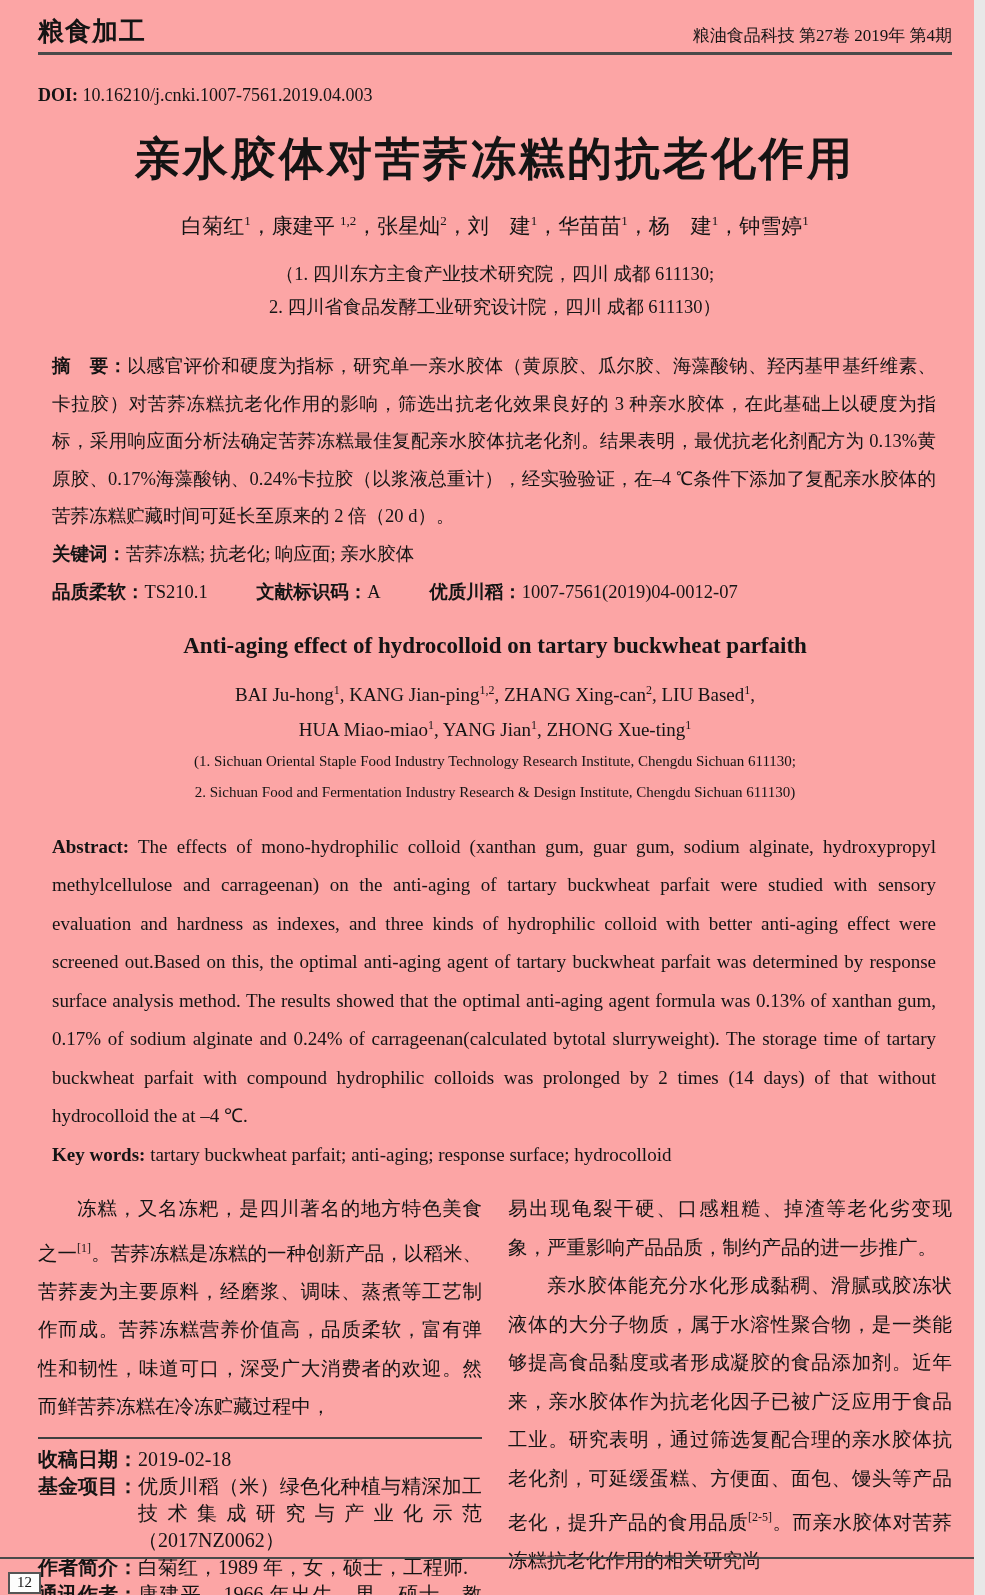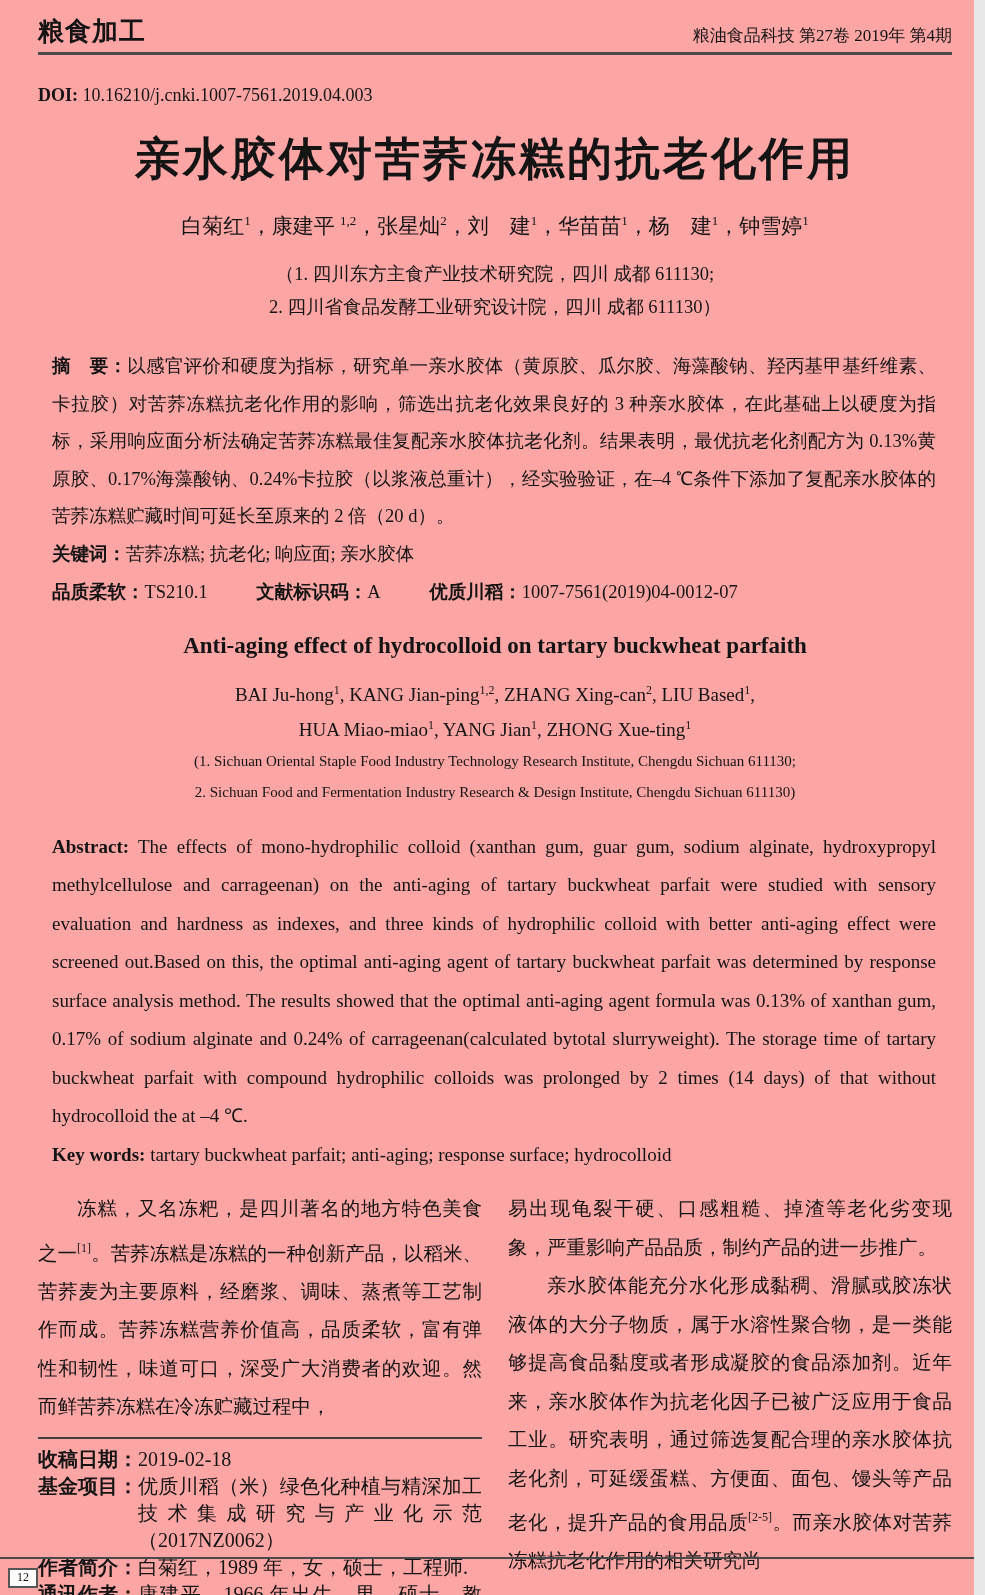--- a/index.html
+++ b/index.html
@@ -47,21 +47,21 @@
   .col p{margin:0;}
   .col p.indent{text-indent:2em;}
   .col sup{font-size:12px;}
   
   .footnote{margin-top:10px;border-top:2px solid #3f3f3f;padding-top:7px;font-size:20px;line-height:27px;}
   .fn-row{display:flex;}
   .fn-row .lbl{font-weight:bold;white-space:nowrap;}
   .fn-row .txt{flex:1;}
   
   .bottom-rule{position:absolute;left:0;right:0;bottom:36px;border-bottom:2px solid #4a4a4a;}
-  .page-num{position:absolute;left:8px;bottom:7px;border:2px solid #555;padding:0px 7px 1px 7px;font-size:12px;background:#fdfdfc;}
+  .page-num{position:absolute;left:8px;bottom:1px;border:2px solid #555;padding:0px 7px 1px 7px;font-size:15px;background:#fdfdfc;}
 </style>
 </head>
 <body>
 
 <div class="page">
 
   <div class="hdr">
     <span class="hdr-section">粮食加工</span>
     <span class="hdr-issue">粮油食品科技 第27卷 2019年 第4期</span>
   </div>

